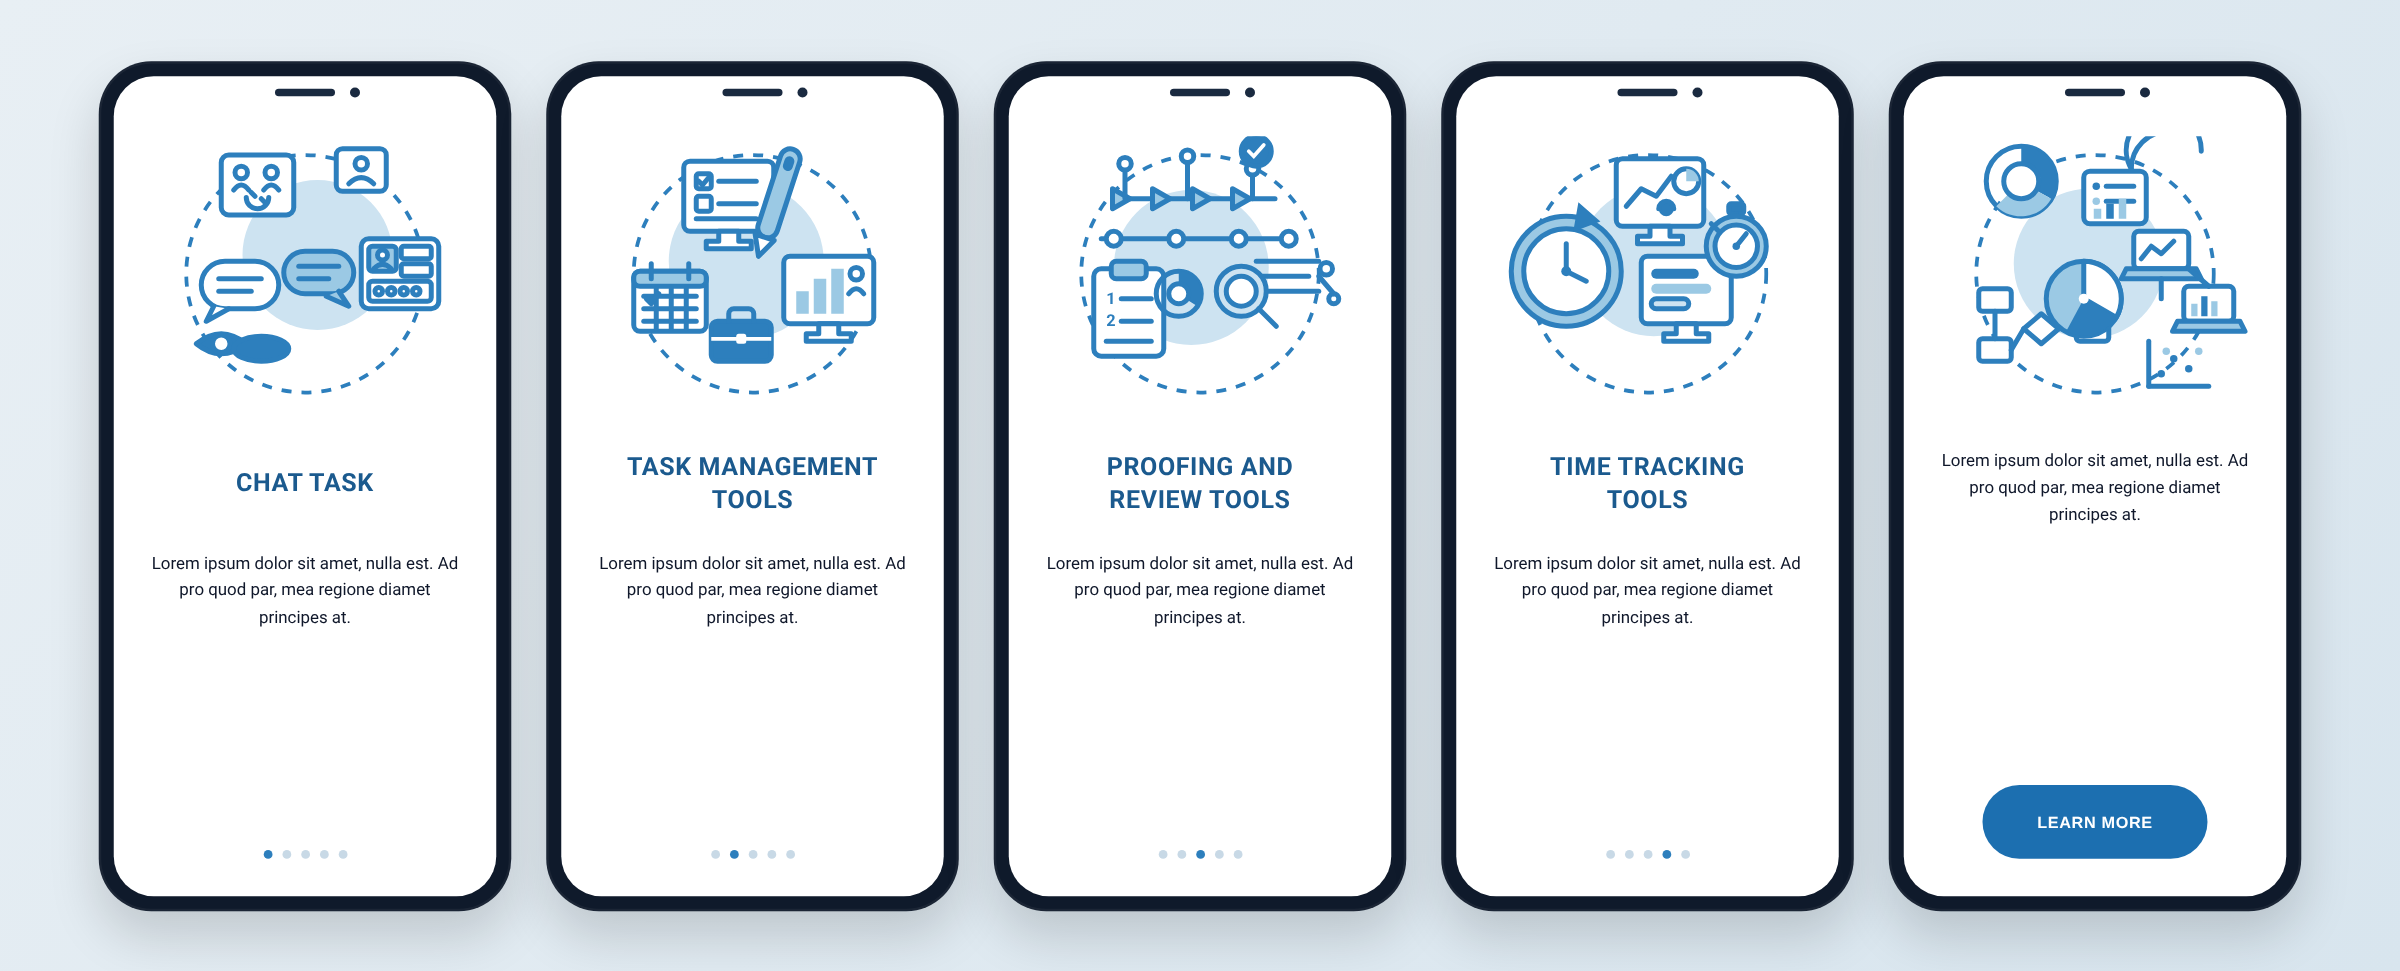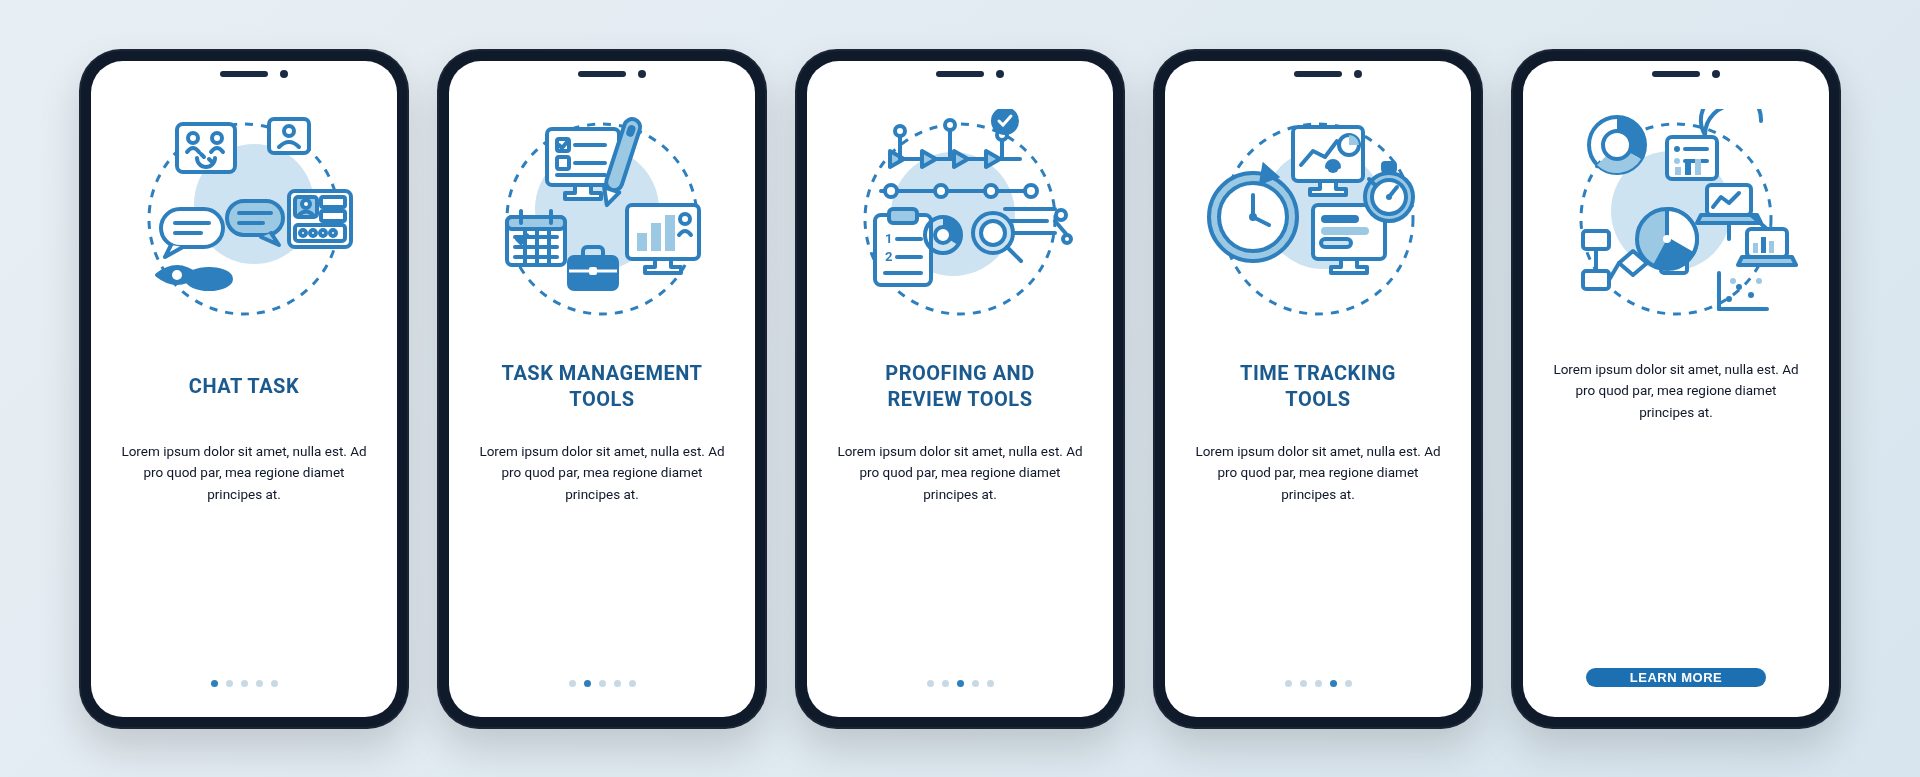--- a/index.html
+++ b/index.html
@@ -104,21 +104,21 @@
     height: 7px;
     border-radius: 50%;
     background: #c8d9e6;
   }
   .dot.active { background: #2d7fbd; }
   .cta {
     background: #1c6fb0;
     color: #fff;
     border: none;
     border-radius: 30px;
-    padding: 2px 44px;
+    padding: 22px 44px;
     font-size: 13px;
     font-weight: 600;
     letter-spacing: 0.5px;
     cursor: pointer;
     margin-top: 12px;
   }
   
   .stk { stroke:#2d7fbd; stroke-width:4; fill:none; stroke-linecap:round; stroke-linejoin:round; }
   .fillL { fill:#cde3f1; }
   .fillM { fill:#9bc9e4; }

